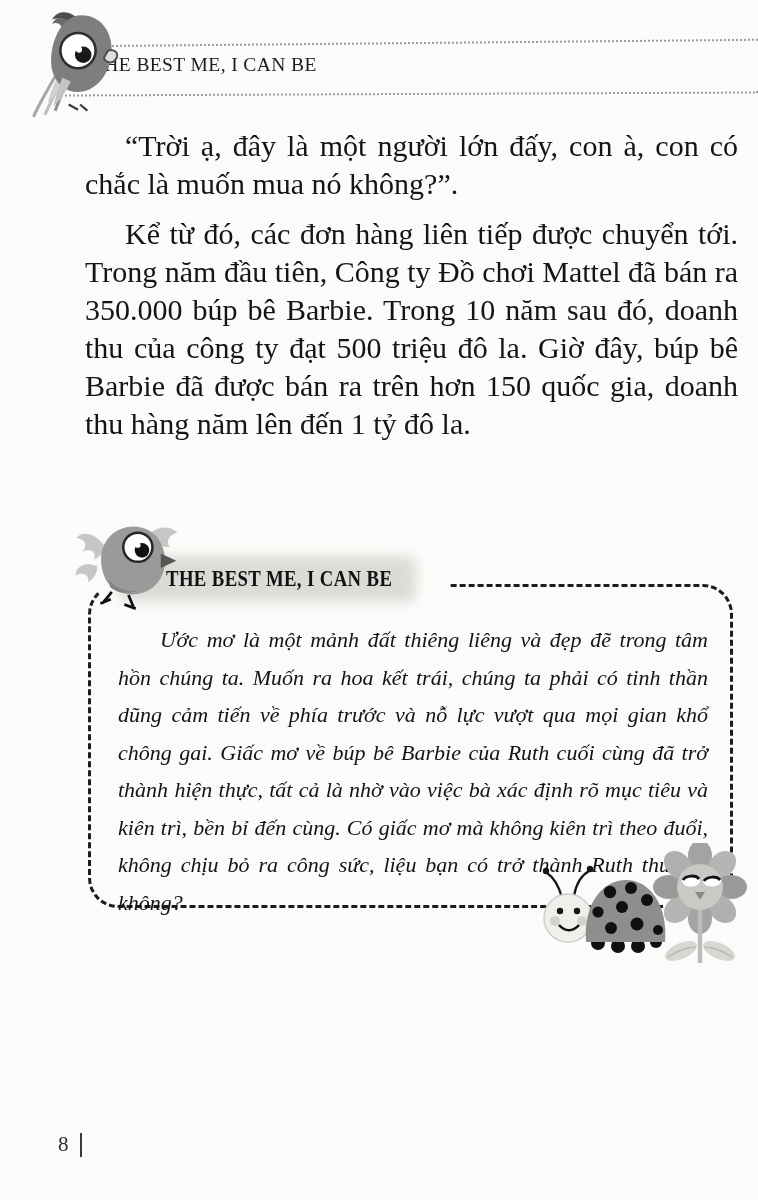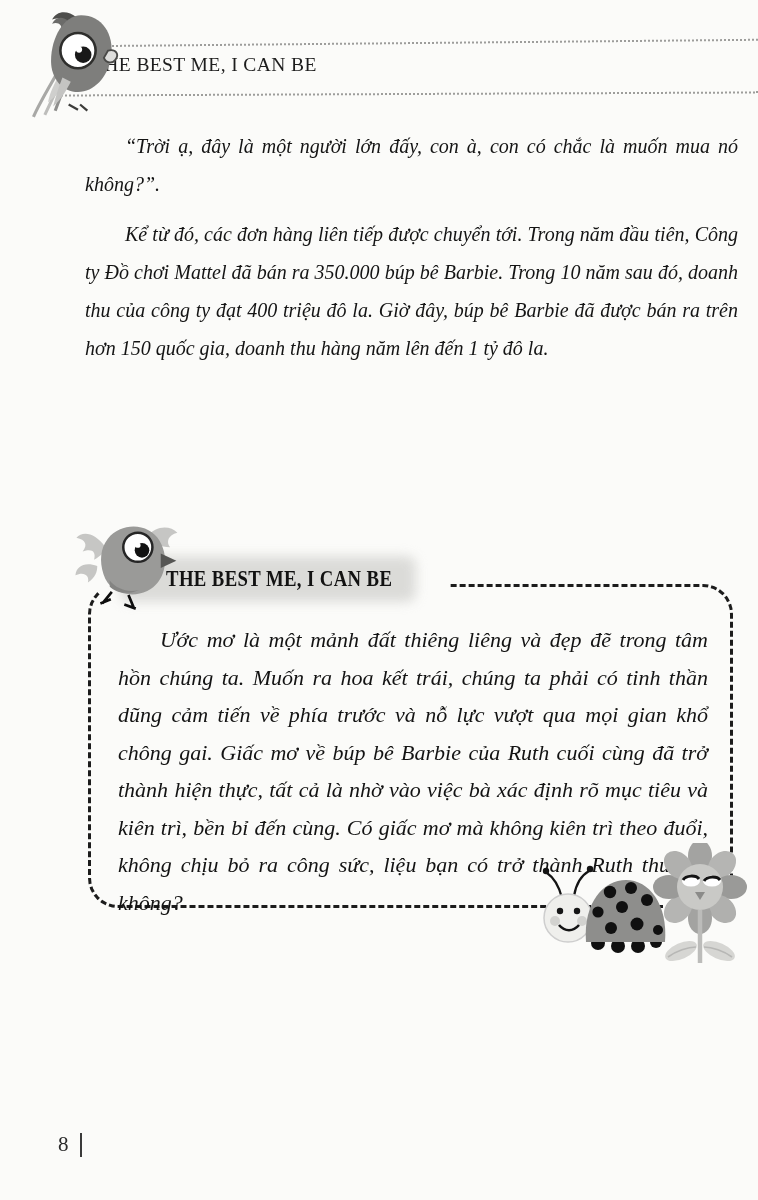--- a/index.html
+++ b/index.html
@@ -16,21 +16,21 @@
   .hdr-rule.bottom { left:58px; top:93px; width:700px; transform:rotate(-0.25deg); }
   .hdr-title {
     position:absolute; left:92px; top:54px; font-size:19.5px; letter-spacing:0.4px;
     color:#1d1d1d; white-space:nowrap;
   }
   .parrot { position:absolute; left:20px; top:5px; width:116px; height:114px; }
 
   
   .bodytext {
     position:absolute; left:85px; top:127px; width:653px;
-    font-size:20px; line-height:38px; text-align:justify; color:#141414;font-style:italic;
+    font-size:30px; line-height:38px; text-align:justify; color:#141414;
   }
   .bodytext p { text-indent:40px; margin-bottom:12px; }
 
   
   .callout-border {
     position:absolute; left:88px; top:584px; width:645px; height:324px;
     border:3px dashed #1c1c1c; border-radius:30px; z-index:1;
   }
   .label-cover {
     position:absolute; left:100px; top:572px; width:350px; height:28px;
@@ -80,21 +80,21 @@
     <path d="M40 70 C36 80 33 90 31 98 C38 92 44 82 48 74 Z" fill="#c4c4c2"></path>
     <circle cx="55" cy="44" r="17" fill="#ffffff" stroke="#2e2e2c" stroke-width="2.5"></circle>
     <circle cx="60" cy="48" r="8" fill="#191919"></circle>
     <circle cx="56" cy="43" r="3" fill="#ffffff"></circle>
     <path d="M84 44 C92 42 95 48 91 53 C88 57 82 56 80 51 Z" fill="#dededc" stroke="#4a4a48" stroke-width="1.8"></path>
     <path d="M46 96 l9 5 M57 96 l7 6" stroke="#3c3c3a" stroke-width="2.2" fill="none"></path>
   </svg>
 
   <main class="bodytext">
     <p>“Trời ạ, đây là một người lớn đấy, con à, con có chắc là muốn mua nó không?”.</p>
-    <p>Kể từ đó, các đơn hàng liên tiếp được chuyển tới. Trong năm đầu tiên, Công ty Đồ chơi Mattel đã bán ra 350.000 búp bê Barbie. Trong 10 năm sau đó, doanh thu của công ty đạt 400 triệu đô la. Giờ đây, búp bê Barbie đã được bán ra trên hơn 150 quốc gia, doanh thu hàng năm lên đến 1 tỷ đô la.</p>
+    <p>Kể từ đó, các đơn hàng liên tiếp được chuyển tới. Trong năm đầu tiên, Công ty Đồ chơi Mattel đã bán ra 350.000 búp bê Barbie. Trong 10 năm sau đó, doanh thu của công ty đạt 500 triệu đô la. Giờ đây, búp bê Barbie đã được bán ra trên hơn 150 quốc gia, doanh thu hàng năm lên đến 1 tỷ đô la.</p>
   </main>
 
   <div class="callout-border"></div>
   <div class="label-cover"></div>
   <div class="label-smudge"></div>
   <div class="callout-label">THE BEST ME, I CAN BE</div>
 
   <svg class="callout-bird" viewBox="0 0 105 98">
     <path d="M30 30 C20 16 8 14 2 21 C11 23 13 28 8 34 C17 31 21 34 19 42 C26 38 30 34 30 30 Z" fill="#c6c6c4"></path>
     <path d="M22 48 C10 44 2 48 1 57 C9 53 15 57 13 64 C20 59 22 54 22 48 Z" fill="#c6c6c4"></path>

